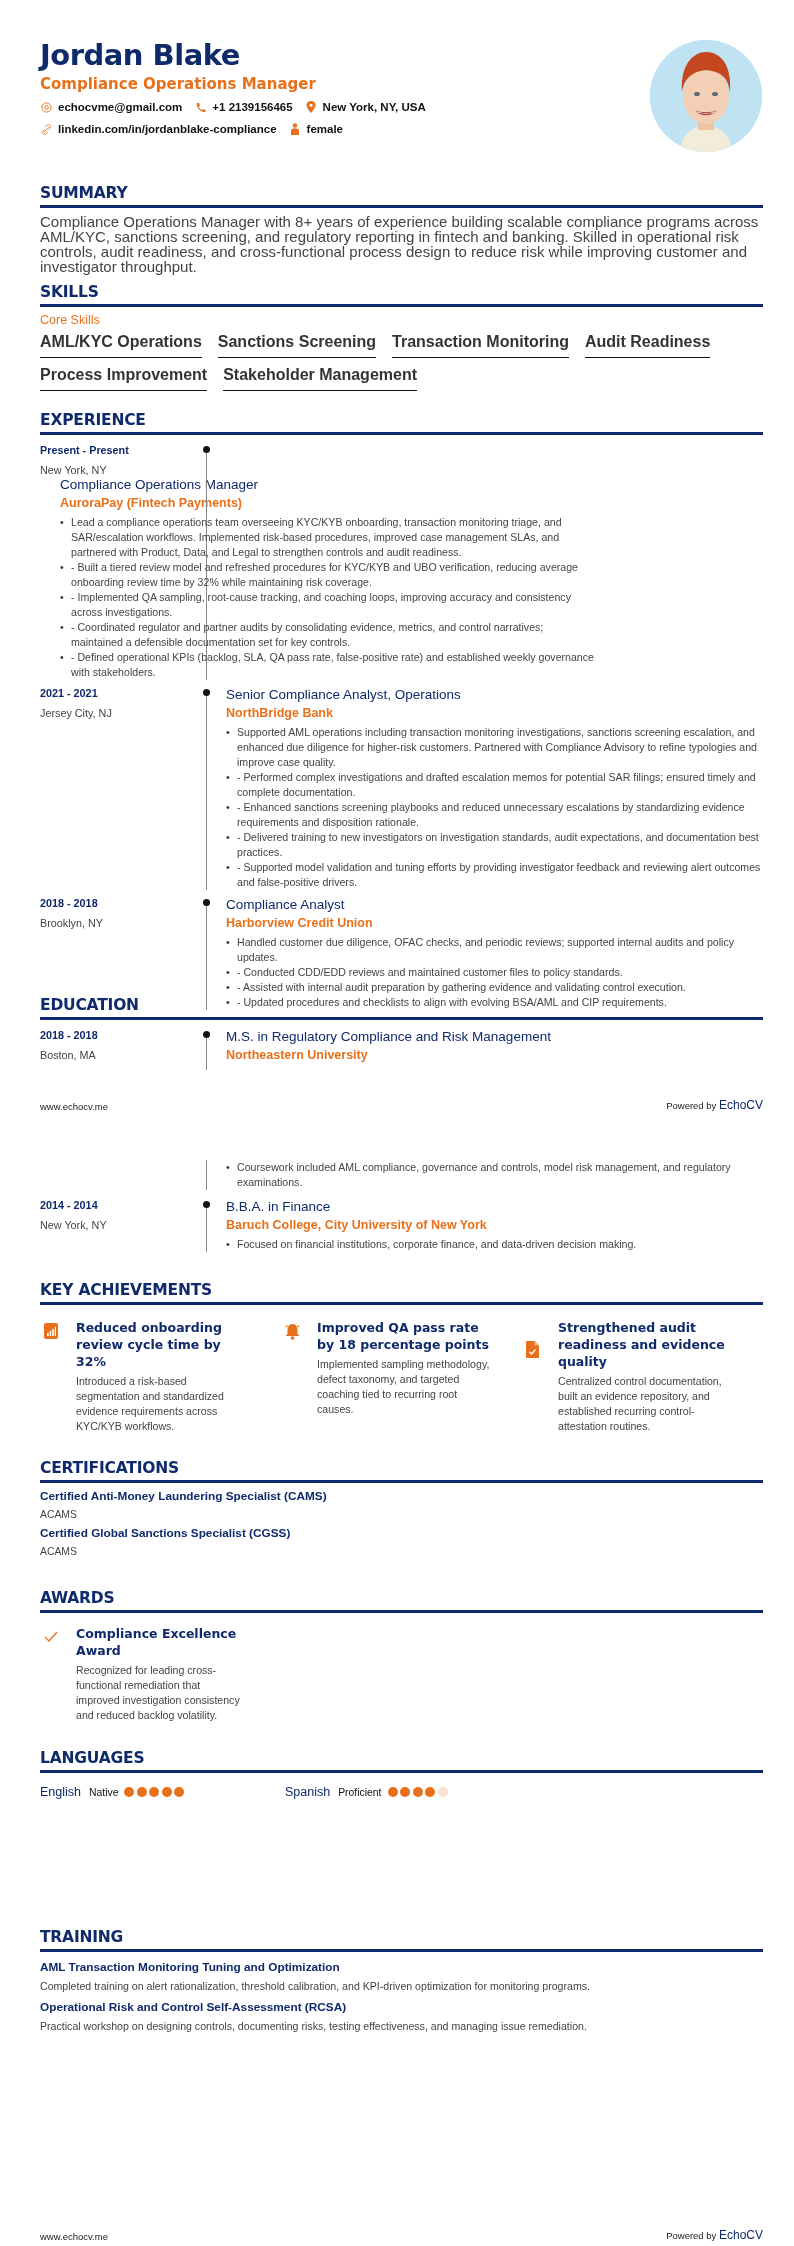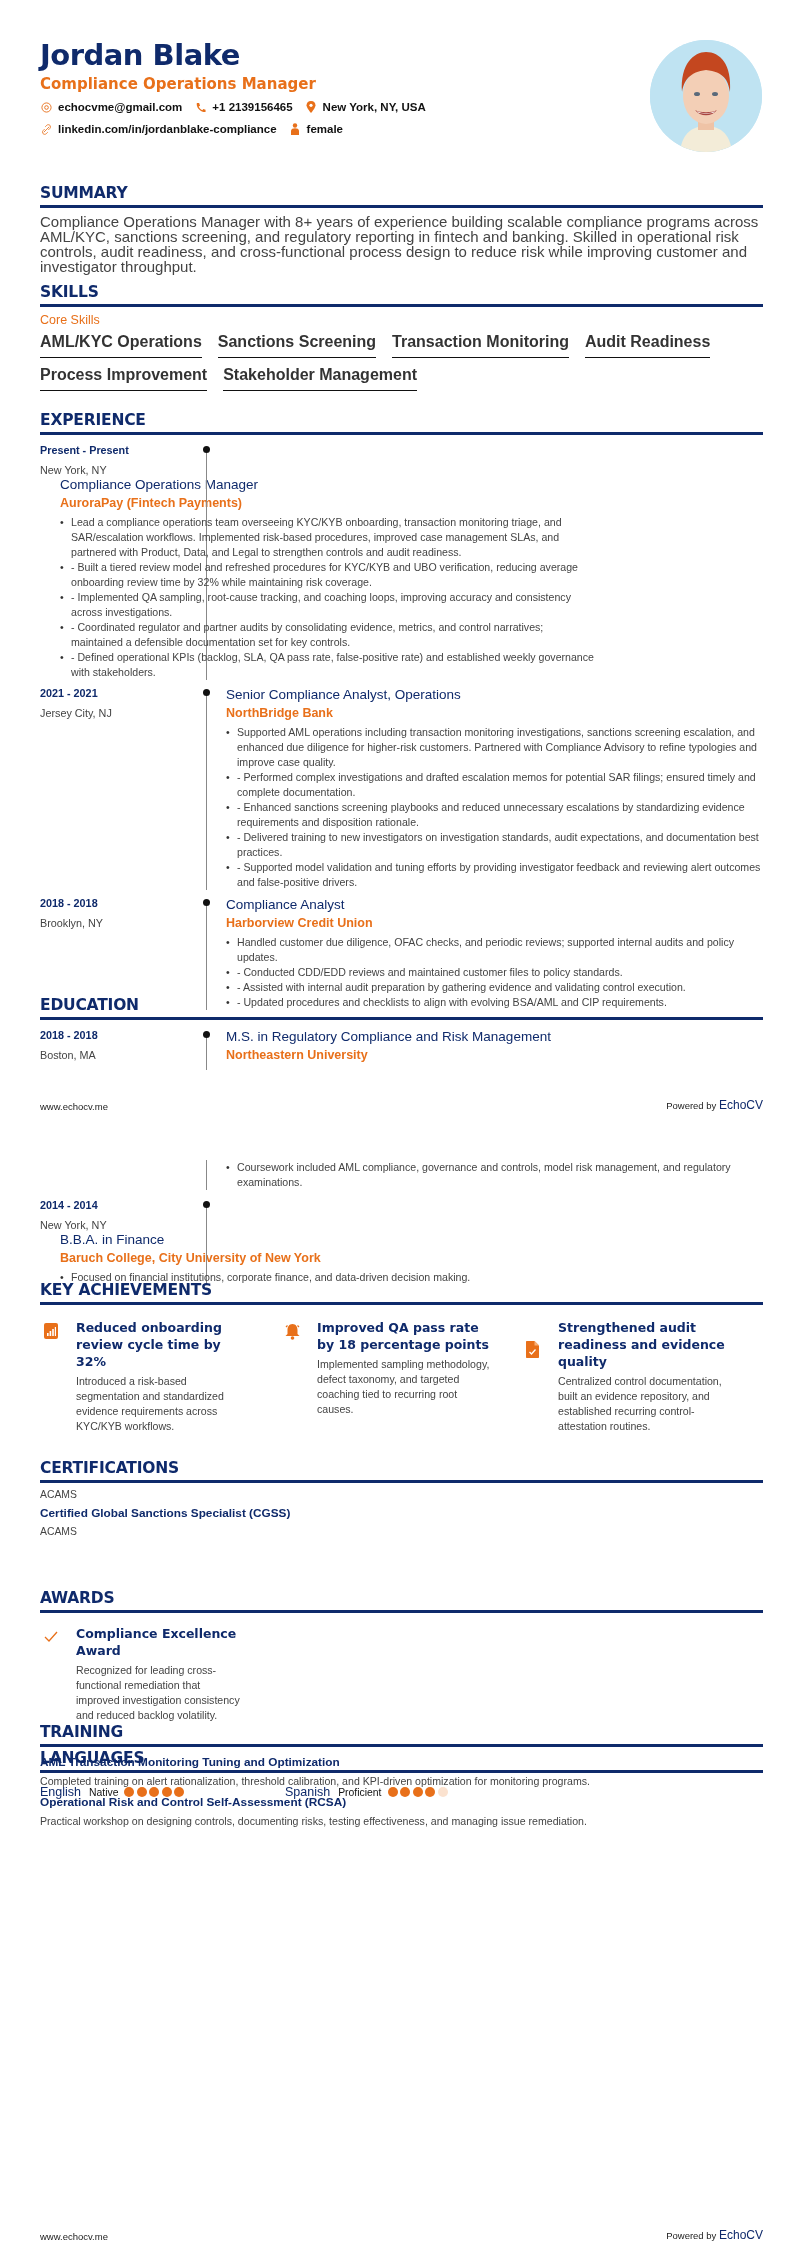--- a/index.html
+++ b/index.html
@@ -246,21 +246,21 @@
 <div class="sec" style="top:1160px;">
   <div class="tl-row">
     <div class="tl-line" style="top:0;"></div>
     <div class="tl-left"></div>
     <div class="tl-right">
       <ul class="tl-bullets" style="margin-top:0;">
         <li>Coursework included AML compliance, governance and controls, model risk management, and regulatory examinations.</li>
       </ul>
     </div>
   </div>
-  <div class="tl-row" style="margin-top:8px;flex-direction:column;">
+  <div class="tl-row" style="margin-top:8px;">
     <div class="tl-line"></div>
     <div class="tl-dot"></div>
     <div class="tl-left">
       <div class="tl-date">2014 - 2014</div>
       <div class="tl-loc">New York, NY</div>
     </div>
     <div class="tl-right">
       <div class="tl-title">B.B.A. in Finance</div>
       <div class="tl-org">Baruch College, City University of New York</div>
       <ul class="tl-bullets">
@@ -315,20 +315,21 @@
         <div class="ach-desc">Centralized control documentation, built an evidence repository, and established recurring control-attestation routines.</div>
       </div>
     </div>
   </div>
 </div>
 
 <div class="sec" style="top:1459px;">
   <div class="section-title">CERTIFICATIONS</div>
   <div class="section-rule"></div>
   <div>
+    <div class="cert-name">Certified Anti-Money Laundering Specialist (CAMS)</div>
     <div class="cert-org">ACAMS</div>
   </div>
   <div>
     <div class="cert-name">Certified Global Sanctions Specialist (CGSS)</div>
     <div class="cert-org">ACAMS</div>
   </div>
 </div>
 
 <div class="sec" style="top:1589px;">
   <div class="section-title">AWARDS</div>
@@ -360,21 +361,21 @@
     <div class="lang">
       <span class="lang-name">Spanish</span>
       <span class="lang-level">Proficient</span>
       <span>
         <span class="dot"></span><span class="dot"></span><span class="dot"></span><span class="dot"></span><span class="dot off"></span>
       </span>
     </div>
   </div>
 </div>
 
-<div class="sec" style="top:1723px;">
+<div class="sec" style="top:1928px;">
   <div class="section-title">TRAINING</div>
   <div class="section-rule"></div>
   <div>
     <div class="tr-name">AML Transaction Monitoring Tuning and Optimization</div>
     <div class="tr-desc">Completed training on alert rationalization, threshold calibration, and KPI-driven optimization for monitoring programs.</div>
   </div>
   <div>
     <div class="tr-name">Operational Risk and Control Self-Assessment (RCSA)</div>
     <div class="tr-desc">Practical workshop on designing controls, documenting risks, testing effectiveness, and managing issue remediation.</div>
   </div>

